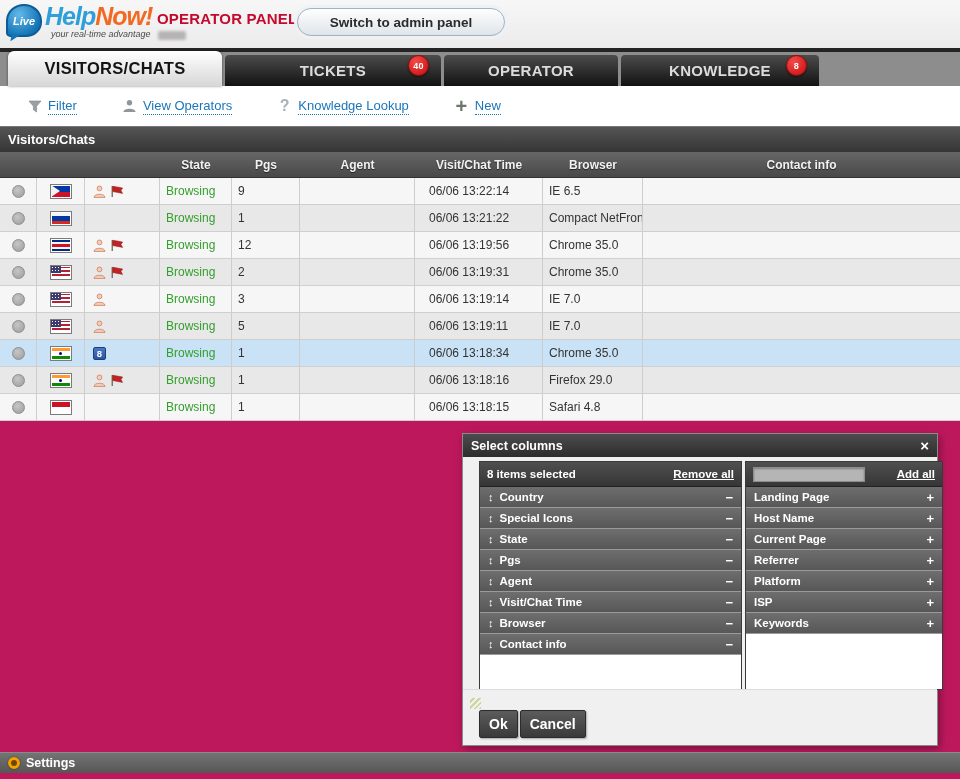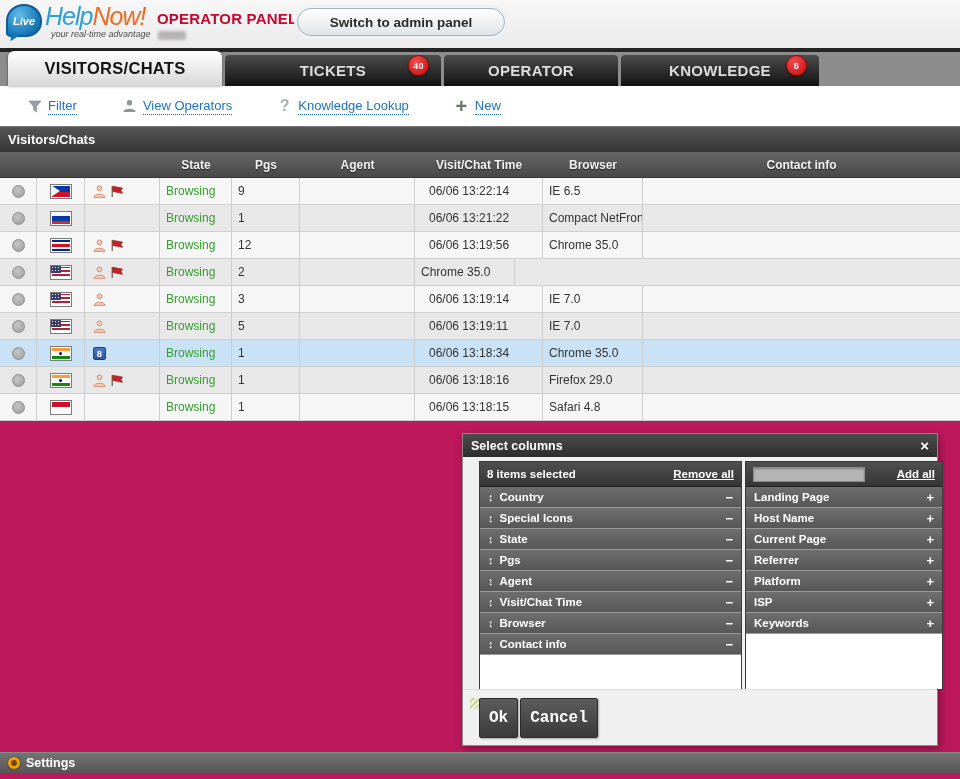--- a/index.html
+++ b/index.html
@@ -10,21 +10,21 @@
   
   .top-header { position:relative; height:48px; background:linear-gradient(#f8f7f8,#ecebec); }
   .logo { position:absolute; left:6px; top:4px; display:flex; align-items:flex-start; }
   .bubble { position:relative; width:36px; height:33px; border-radius:50% 50% 45% 12%;
             background:radial-gradient(circle at 35% 30%, #63b9e9, #1173b4 75%);
             border:2px solid #0d5c94; color:#fff; font-style:italic; font-weight:bold; font-size:11px;
             display:flex; align-items:center; justify-content:center; }
   .bubble::after { content:""; position:absolute; left:3px; bottom:-7px; width:0; height:0;
             border-left:9px solid #1173b4; border-bottom:8px solid transparent; transform:rotate(8deg); }
   .logo-text { margin-left:3px; line-height:1; }
-  .logo-name { font-size:25px; font-weight:normal; font-style:italic; letter-spacing:-1px; }
+  .logo-name { font-size:25px; font-weight:bold; font-style:italic; letter-spacing:-1px; }
   .logo-name .lt-help { color:#2e9fd9; }
   .logo-name .lt-now { color:#f26a21; }
   .logo-tagline { font-size:9px; font-style:italic; color:#4a4a4a; margin:1px 0 0 6px; }
   .panel-title { position:absolute; left:157px; top:10px; font-size:15px; font-weight:bold;
             color:#c5082d; letter-spacing:.2px; }
   .redacted { position:absolute; left:158px; top:31px; width:28px; height:9px; background:#b5b3b3;
             border-radius:2px; filter:blur(1.5px); }
   .switch-btn { position:absolute; left:297px; top:8px; width:208px; height:28px; border-radius:15px;
             background:linear-gradient(#fefefe,#dfe5ea); border:1px solid #a3b2c0;
             box-shadow:0 0 0 3px #eef2f5, 0 1px 2px rgba(0,0,0,.15); font-family:inherit;
@@ -124,22 +124,22 @@
   .list-item { height:21px; background:linear-gradient(#6e6e6e,#575757); border-bottom:1px solid #9a9a9a;
          color:#fff; font-size:11.5px; font-weight:bold; display:flex; align-items:center; padding:0 8px;
          cursor:move; }
   .sort-glyph { font-size:11px; margin-right:6px; }
   .item-label { flex:1; }
   .item-op { font-size:13px; font-weight:bold; cursor:pointer; }
   .dialog-footer { position:absolute; left:0; right:0; bottom:0; height:58px; border-top:1px solid #dcdcdc; }
   .grip { position:absolute; left:7px; top:8px; width:11px; height:11px;
          background:repeating-linear-gradient(135deg, transparent 0 2px, #cdd69a 2px 4px); cursor:nwse-resize; }
   .btn-row { position:absolute; left:16px; bottom:9px; display:flex; gap:2px; }
-  .dlg-btn { height:40px; background:linear-gradient(#5c5c5c,#3a3a3a); border:1px solid #2c2c2c;
-         color:#fff; font-family:Liberation Mono, monospace; font-size:16px; font-weight:bold; padding:0 9px; cursor:pointer;
+  .dlg-btn { height:28px; background:linear-gradient(#5c5c5c,#3a3a3a); border:1px solid #2c2c2c;
+         color:#fff; font-family:Liberation Sans, sans-serif; font-size:14px; font-weight:bold; padding:0 9px; cursor:pointer;
          border-radius:2px; box-shadow:1px 1px 2px rgba(0,0,0,.3); }
 
   
   .settings-bar { position:absolute; left:0; right:0; top:752px; height:21px;
          background:linear-gradient(#747474,#565656); display:flex; align-items:center; padding-left:8px;
          gap:6px; cursor:pointer; border-top:1px solid #8a8a8a; }
   .gear { width:12px; height:12px; border-radius:50%; border:3px solid #f5a100; background:#6b4a00;
          box-shadow:0 0 2px rgba(0,0,0,.5); }
   .settings-label { color:#fff; font-size:12.5px; font-weight:bold; }
 </style>
@@ -318,20 +318,21 @@
           <span style="display: flex;">
             <svg width="14" height="13" viewBox="0 0 14 13">
               <path d="M2.2 1v11" stroke="#5c4a3a" stroke-width="1.1"></path>
               <path d="M2.8 1.2l9.8 1.8-1.6 2.6 1.6 2.8-9.8-1.8z" fill="#c32222" stroke="#8e1717" stroke-width=".5"></path>
             </svg>
           </span>
         </div>
     <div class="cell col-state">Browsing</div>
     <div class="cell col-pgs">2</div>
     <div class="cell col-agent"></div>
+    <div class="cell col-time">06/06 13:19:31</div>
     <div class="cell col-browser">Chrome 35.0</div>
     <div class="cell col-contact"></div>
   </div>
       <div class="trow odd">
     <div class="cell col-radio">
           <span class="radio"></span>
         </div>
     <div class="cell col-flag">
           <span class="flag flag-us"></span>
         </div>

